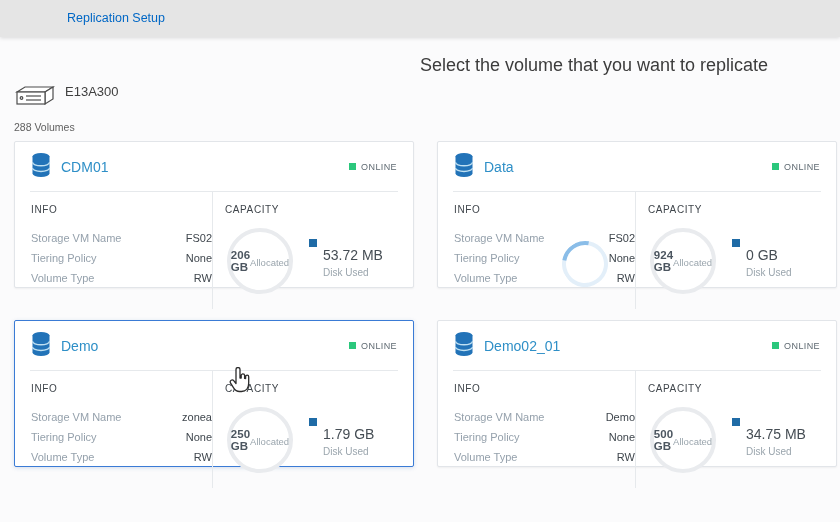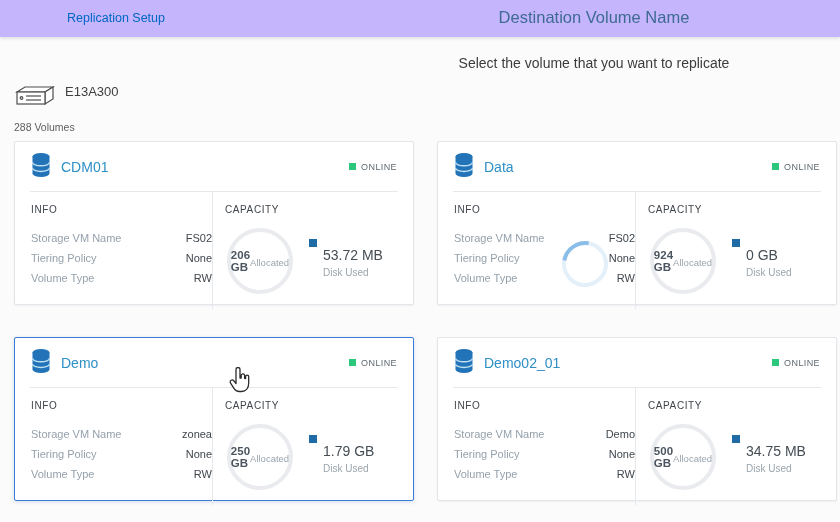--- a/index.html
+++ b/index.html
@@ -7,51 +7,51 @@
   body {
     width:840px; height:522px;
     font-family:"Liberation Sans", sans-serif;
     background:#fbfbfc;
     position:relative;
     overflow:hidden;
   }
 
   
   .topbar {
-    height:37px; background:#c4b5fd;
+    height:37px; background:#e5e5e5;
     box-shadow:0 1px 4px rgba(0,0,0,0.14);
     position:relative; z-index:10;
   }
   .nav-label {
     position:absolute; left:67px; top:11px;
     font-size:12.5px; color:#0067c5; cursor:pointer;
   }
   .page-title {
     position:absolute; left:594px; top:8px; transform:translateX(-50%);
     font-size:16.5px; color:#3f6b92; white-space:nowrap;
   }
 
   .subtitle {
     position:absolute; left:594px; top:55px; transform:translateX(-50%);
-    font-size:14px; color:#3c3c3c; white-space:nowrap;
+    font-size:18px; color:#3c3c3c; white-space:nowrap;
   }
 
   
   .env-row { position:absolute; left:14px; top:84px; display:flex; }
   .env-name { font-size:13px; color:#404040; margin-left:9px; }
   .volumes-count { position:absolute; left:14px; top:121px; font-size:10.5px; color:#5f5f5f; }
 
   
   .cards {
     position:absolute; left:14px; top:141px;
     display:grid; grid-template-columns:400px 400px;
     column-gap:23px; row-gap:32px;
   }
   .card {
-    width:400px; height:164px; background:#fff;
+    width:400px; height:147px; background:#fff;
     border:1px solid #e2e5e9; border-radius:2px;
     box-shadow:0 1px 2px rgba(0,0,0,0.05);
     position:relative; cursor:pointer;
   }
   .card.selected {
     border:1px solid #3a7bd5;
     box-shadow:0 1px 4px rgba(40,90,160,0.18);
   }
 
   .card-header { height:49px; display:flex; align-items:center; padding:0 16px; }
@@ -98,21 +98,20 @@
   
   .cursor-overlay {
     position:absolute; left:227px; top:367px; z-index:30; pointer-events:none;
   }
 </style>
 </head>
 <body>
 
 <div class="topbar">
   <span class="nav-label">Replication Setup</span>
-  <span class="page-title">Destination Volume Name</span>
 </div>
 
 <div class="subtitle">Select the volume that you want to replicate</div>
 
 <div class="env-row">
   <span>
     <svg width="42" height="24" viewBox="0 0 42 24" fill="none" stroke="#4d4d4d" stroke-width="1.2">
       <polygon points="3,8 11,3 39,3 31,8" fill="#ffffff"></polygon>
       <polygon points="31,8 39,3 39,15 31,20" fill="#ffffff"></polygon>
       <rect x="3" y="8" width="28" height="12" fill="#ffffff"></rect>

